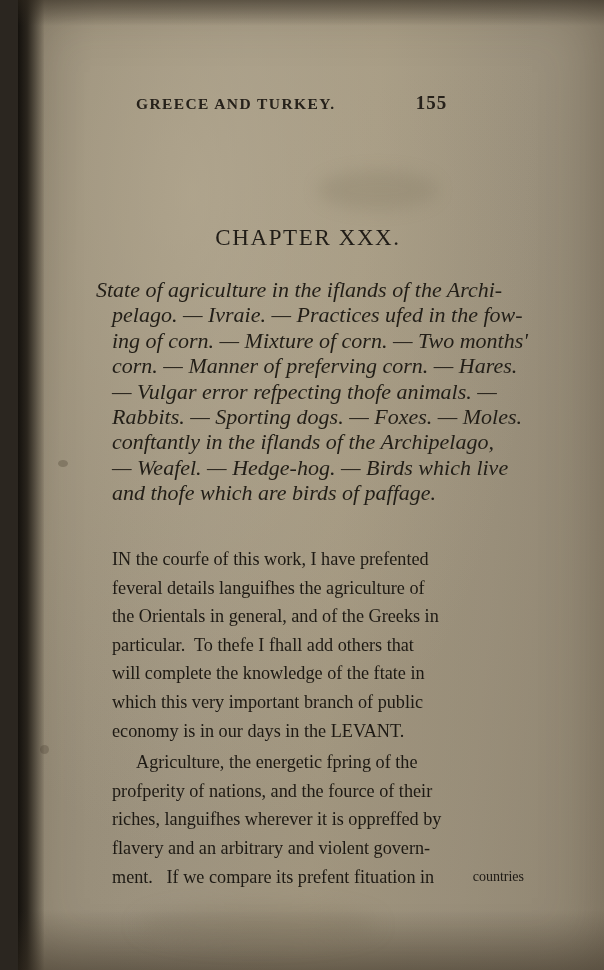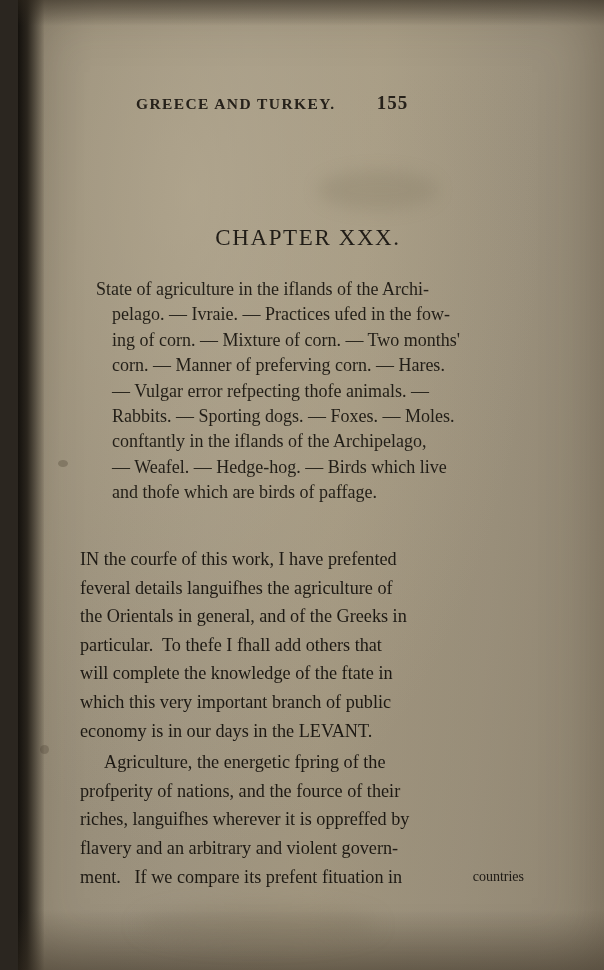--- a/index.html
+++ b/index.html
@@ -66,42 +66,43 @@
     letter-spacing: 1.4px;
     font-weight: bold;
     color: #26211a;
     margin-left: 58px;
   }
   .runhead .folio {
     font-size: 19px;
     font-weight: bold;
     letter-spacing: 1px;
     color: #26211a;
-    margin-left: 41px;
+    margin-left: 80px;
   }
 
   
   .chapter {
     position: absolute;
     top: 225px;
     left: 60px;
     width: 460px;
     text-align: center;
     font-size: 23px;
     letter-spacing: 1.6px;
     color: #211d17;
   }
 
   
   .argument {
     position: absolute;
     top: 277px;
     left: 78px;
     width: 428px;
-    font-size: 18px;
+    font-style: italic;
+    font-size: 22px;
     line-height: 25.4px;
     color: #221e17;
     text-align: left;
   }
   .argument .ln {
     display: block;
     white-space: pre;
   }
   .argument .ln.indent { padding-left: 16px; }
 
@@ -111,20 +112,21 @@
     top: 545px;
     left: 62px;
     width: 444px;
     font-size: 18.2px;
     line-height: 28.6px;
     color: #1d1913;
   }
   .body-text .ln {
     display: block;
     white-space: pre;
+    margin-left: 32px;
   }
   .body-text .ln.first { text-indent: 0; }
   .para2 { margin-top: 3px; }
   .catchword {
     position: absolute;
     top: 869px;
     left: 62px;
     width: 444px;
     text-align: right;
     font-size: 14px;

